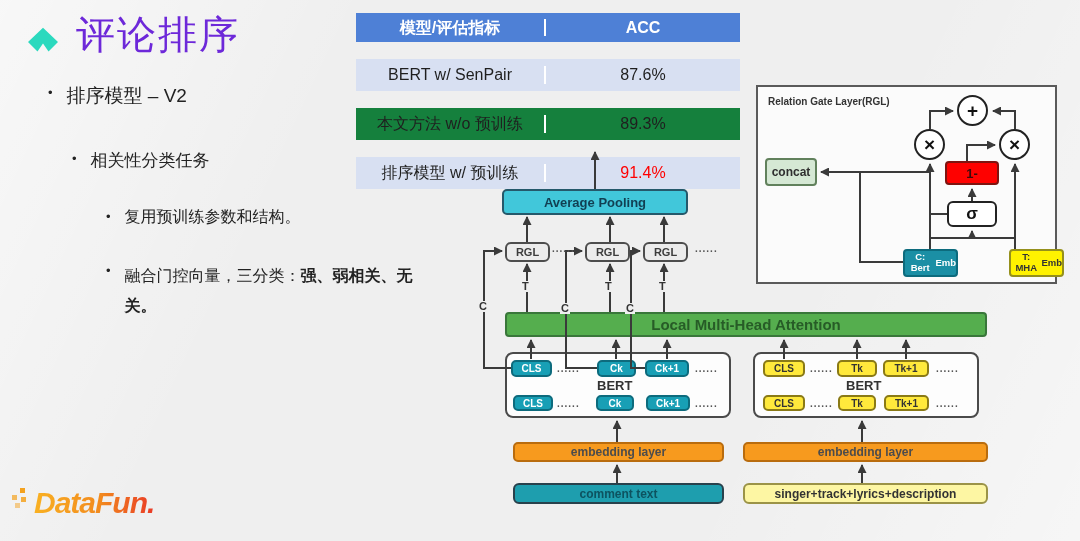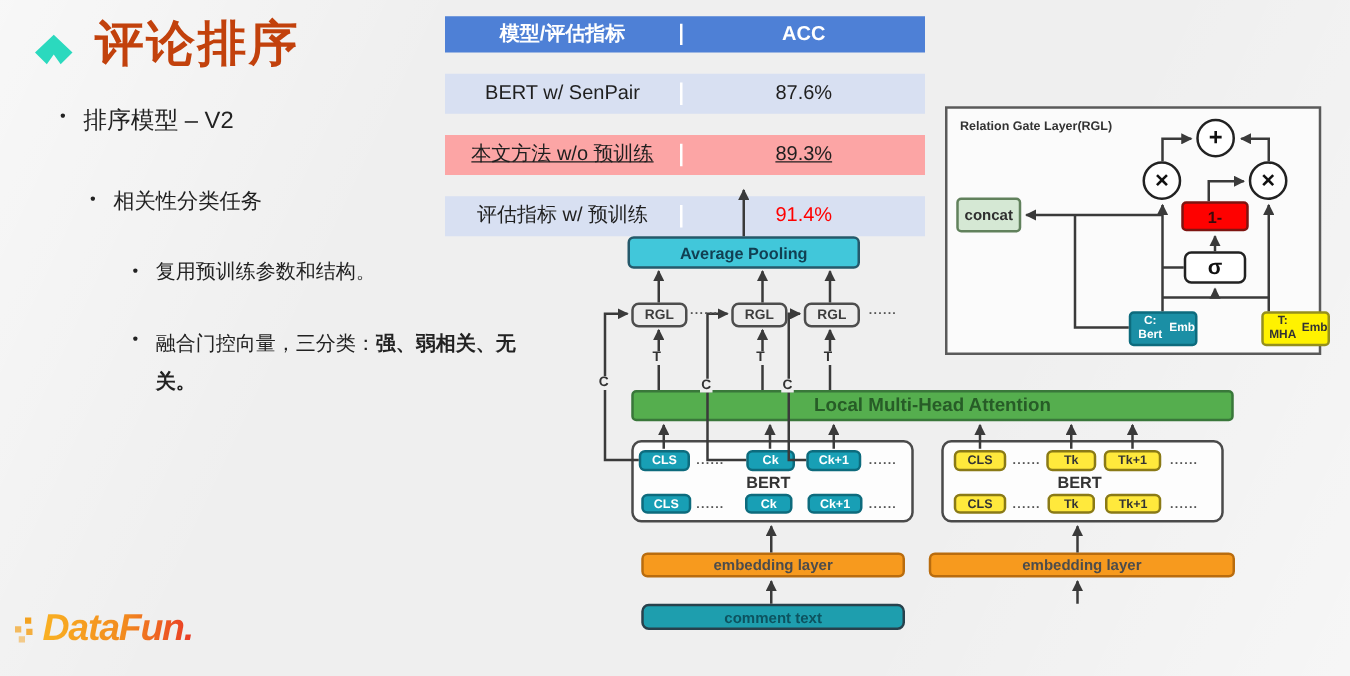--- a/index.html
+++ b/index.html
@@ -11,37 +11,37 @@
   #slide::before{
     content:"";position:absolute;inset:0;
     background:
       linear-gradient(115deg, rgba(255,255,255,.55) 0%, rgba(255,255,255,0) 28%),
       linear-gradient(295deg, rgba(255,255,255,.45) 0%, rgba(255,255,255,0) 30%);
     pointer-events:none;
   }
   .abs{position:absolute;}
   
   .title-icon{left:26px;top:27px;width:34px;height:30px;z-index:2;}
-  .page-title{left:76px;top:8px;font-size:39px;font-weight:bold;color:#c2410c;letter-spacing:2px;z-index:2;}
+  .page-title{left:76px;top:8px;font-size:39px;font-weight:normal;color:#6d28d9;letter-spacing:2px;z-index:2;}
   .bullet{display:flex;z-index:2;color:#222;}
   .bullet .dot{margin-right:14px;font-size:13px;line-height:1.6;}
   .b1{left:48px;top:83px;font-size:19px;}
   .b2{left:72px;top:149px;font-size:17px;}
   .b3{left:106px;top:207px;font-size:16px;}
   .b4{left:106px;top:261px;font-size:16px;width:320px;line-height:1.9;}
   .b4 .txt{width:300px;}
   .bold{font-weight:bold;}
   
   .tbl{left:356px;top:13px;width:384px;z-index:2;font-size:16px;}
   .trow{display:flex;height:32px;margin-top:17px;align-items:center;text-align:center;}
   .trow.head{height:29px;margin-top:0;background:#4e80d6;color:#fff;font-weight:bold;}
   .trow .c1{width:188px;border-right:2px solid #fff;line-height:1.1;}
   .trow .c2{flex:1;}
   .row-a{background:#d8e0f2;}
-  .row-b{background:#fca5a5;text-decoration:underline;}
+  .row-b{background:#15803d;}
   .acc-red{color:#ff0000;}
   
   .box{position:absolute;box-sizing:border-box;display:flex;align-items:center;justify-content:center;z-index:2;text-align:center;}
   .avg-pool{left:502px;top:189px;width:186px;height:26px;background:#41c7da;border:2px solid #25596b;border-radius:5px;font-weight:bold;font-size:13px;color:#113f52;}
   .rgl-box{background:#ececec;border:2px solid #4d4d4d;border-radius:6px;font-weight:bold;font-size:11px;color:#3d3d3d;width:45px;height:20px;top:242px;}
   .rgl1{left:505px;} .rgl2{left:585px;} .rgl3{left:643px;}
   .mha{left:505px;top:312px;width:482px;height:25px;background:#55ae4e;border:2px solid #39773a;border-radius:4px;font-weight:bold;font-size:15px;color:#275c27;}
   .bert-cont{top:352px;width:226px;height:66px;background:#fdfdfd;border:2px solid #4a4a4a;border-radius:8px;}
   .bert-left{left:505px;} .bert-right{left:753px;}
   .bert-label{font-weight:bold;font-size:13px;color:#333;z-index:3;top:378px;text-align:center;}
@@ -61,21 +61,21 @@
   .op-circle{width:31px;height:31px;border-radius:50%;background:#fff;border:2px solid #222;font-size:19px;font-weight:bold;color:#111;line-height:1;}
   .op-plus{left:957px;top:95px;}
   .op-times-l{left:914px;top:129px;}
   .op-times-r{left:999px;top:129px;}
   .one-minus{left:945px;top:161px;width:54px;height:24px;background:#fe0100;border:2px solid #7e1410;border-radius:4px;font-weight:bold;font-size:13px;color:#3b0b0b;}
   .sigma{left:947px;top:201px;width:50px;height:26px;background:#fff;border:2px solid #222;border-radius:6px;font-weight:bold;font-size:17px;color:#111;}
   .emb-sm{width:55px;height:28px;border-radius:4px;font-weight:bold;font-size:9.5px;line-height:1.15;flex-direction:row;top:249px;}
   .c-emb{left:903px;background:#1b8fa5;border:2px solid #0d6b7d;color:#fff;}
   .t-emb{left:1009px;background:#fff200;border:2px solid #95901c;color:#333;}
   
-  .logo{left:10px;top:486px;z-index:2;display:flex;align-items:center;}
+  .logo{left:10px;top:486px;z-index:2;display:flex;}
   .logo-dots{width:22px;height:22px;margin-right:2px;position:relative;}
   .logo-dots i{position:absolute;width:5px;height:5px;background:#f4a21f;}
   .logo-dots i:nth-child(1){left:10px;top:2px;}
   .logo-dots i:nth-child(2){left:2px;top:9px;opacity:.7;}
   .logo-dots i:nth-child(3){left:11px;top:11px;opacity:.85;}
   .logo-dots i:nth-child(4){left:5px;top:17px;opacity:.5;}
   .logo-text{
     font-size:30px;font-weight:900;font-style:italic;letter-spacing:-1px;
     background:linear-gradient(90deg,#f9b122 0%,#f28a1e 55%,#e93a26 100%);
     -webkit-background-clip:text;background-clip:text;color:#f08c1e;-webkit-text-fill-color:transparent;
@@ -116,21 +116,21 @@
     </div>
     <div class="trow row-a">
       <div class="c1">BERT w/ SenPair</div>
       <div class="c2">87.6%</div>
     </div>
     <div class="trow row-b">
       <div class="c1">本文方法 w/o 预训练</div>
       <div class="c2">89.3%</div>
     </div>
     <div class="trow row-a">
-      <div class="c1">评估指标 w/ 预训练</div>
+      <div class="c1">排序模型 w/ 预训练</div>
       <div class="c2 acc-red">91.4%</div>
     </div>
   </div>
 
   <div class="abs box rgl-panel"></div>
   <div class="abs rgl-title">Relation Gate Layer(RGL)</div>
   <div class="abs box concat">concat</div>
   <div class="abs box op-circle op-plus">+</div>
   <div class="abs box op-circle op-times-l">×</div>
   <div class="abs box op-circle op-times-r">×</div>
@@ -183,20 +183,21 @@
   <div class="dots" style="left:936px;top:363px;">......</div>
   <div class="tok yellow" style="left:763px;top:395px;width:42px;height:16px;">CLS</div>
   <div class="tok yellow" style="left:838px;top:395px;width:38px;height:16px;">Tk</div>
   <div class="tok yellow" style="left:884px;top:395px;width:45px;height:16px;">Tk+1</div>
   <div class="dots" style="left:810px;top:398px;">......</div>
   <div class="dots" style="left:936px;top:398px;">......</div>
 
   <div class="abs box emb emb-left">embedding layer</div>
   <div class="abs box emb emb-right">embedding layer</div>
   <div class="abs box comment">comment text</div>
+  <div class="abs box singer">singer+track+lyrics+description</div>
 
   <div class="abs logo">
     <span class="logo-dots">
         <i></i>
         <i></i>
         <i></i>
         <i></i>
       </span>
     <span class="logo-text">DataFun.</span>
   </div>

